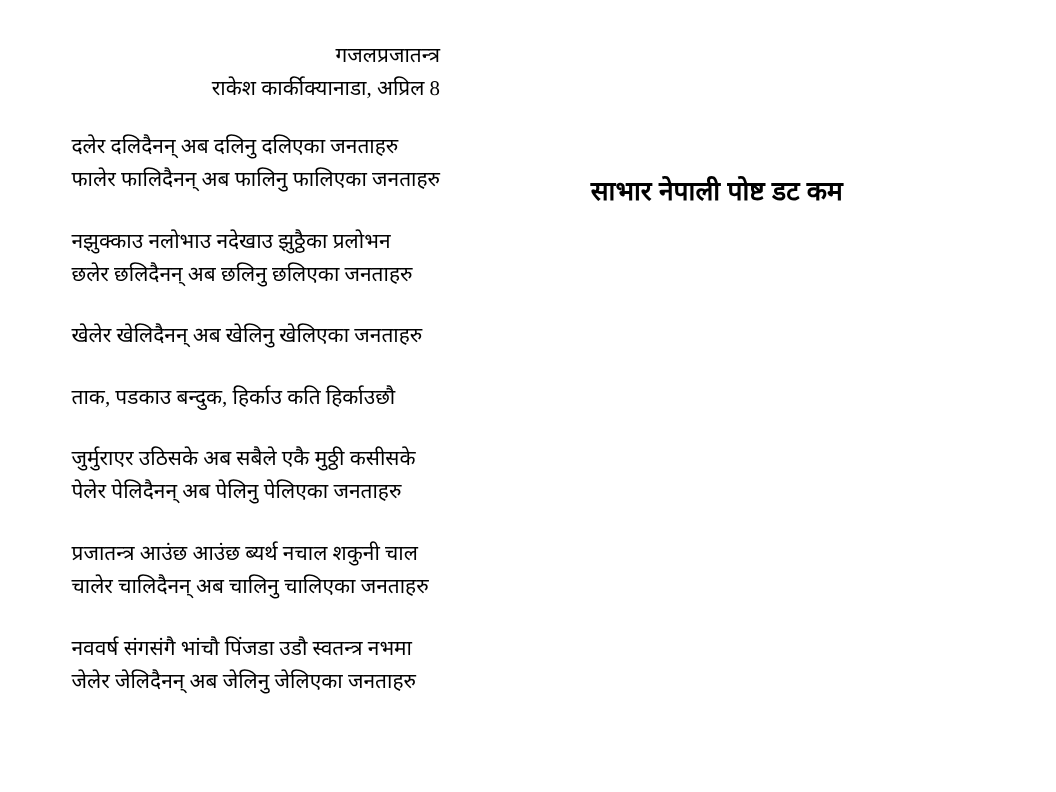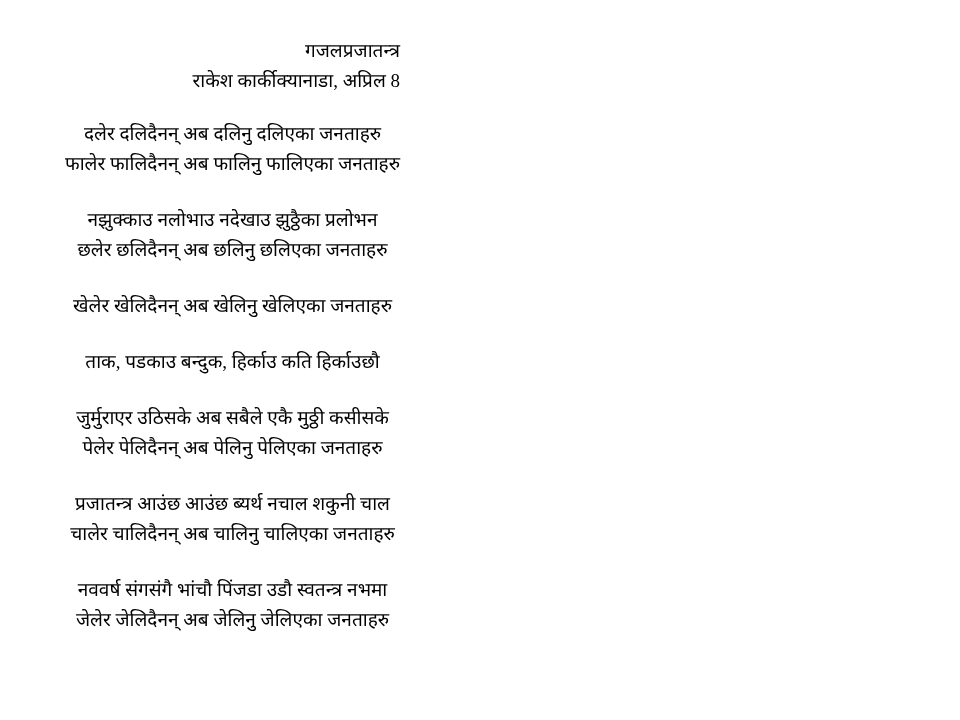--- a/index.html
+++ b/index.html
@@ -34,21 +34,20 @@
   .hcol.w1 { width: 111px; }
   .hcol.w2 { width: 121px; margin-left: 26px; }
   .stanza {
     margin-bottom: 26px;
   }
   .stanza:last-child {
     margin-bottom: 12px;
   }
   .poem-line {
     height: 30px;
-    text-align: center;
   }
   .source-attribution {
     position: absolute;
     left: 537px;
     top: 158px;
     font-size: 24px;
     line-height: 34px;
     font-weight: bold;
     font-family: "Liberation Sans", "DejaVu Sans", sans-serif;
     white-space: nowrap;
@@ -98,14 +97,15 @@
       <div class="poem-line">चालेर चालिदैनन् अब चालिनु चालिएका जनताहरु</div>
     </div>
 
     <div class="stanza">
       <div class="poem-line">नववर्ष संगसंगै भांचौ पिंजडा उडौ स्वतन्त्र नभमा</div>
       <div class="poem-line">जेलेर जेलिदैनन् अब जेलिनु जेलिएका जनताहरु</div>
     </div>
 
   </div>
 
+  <div class="source-attribution">साभार नेपाली पोष्ट डट कम</div>
 
 </div>
 
 </body></html>

